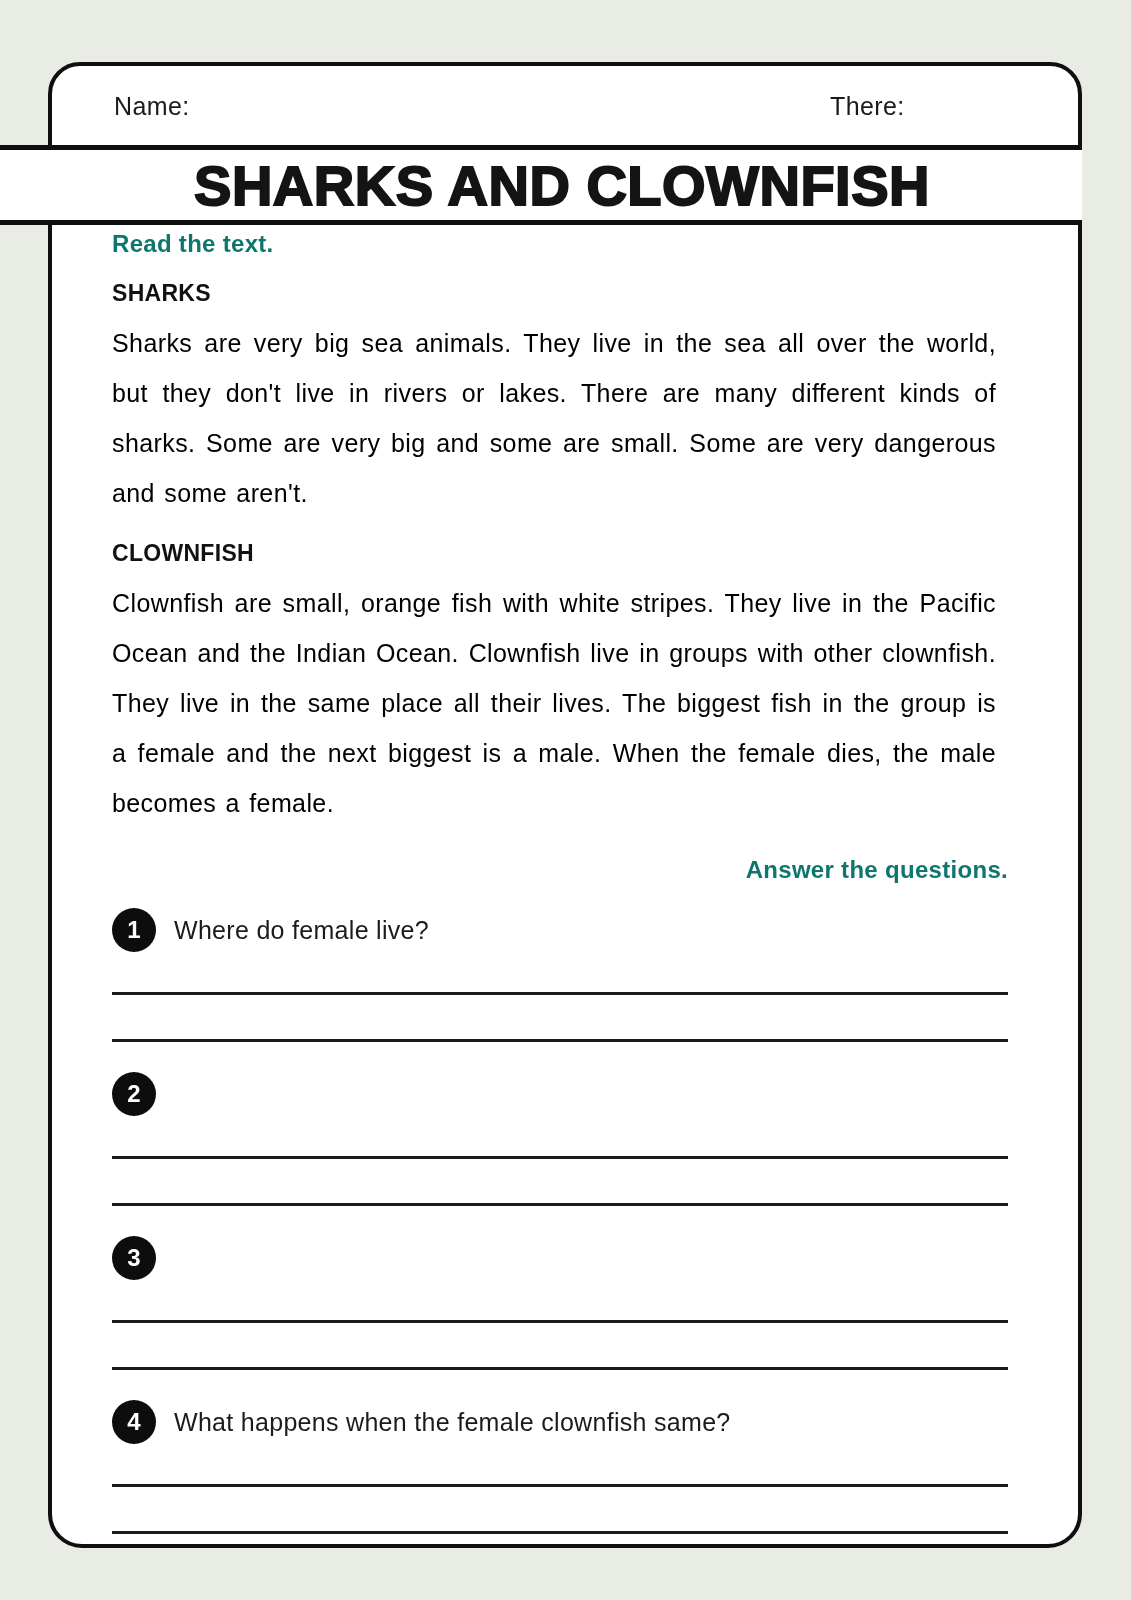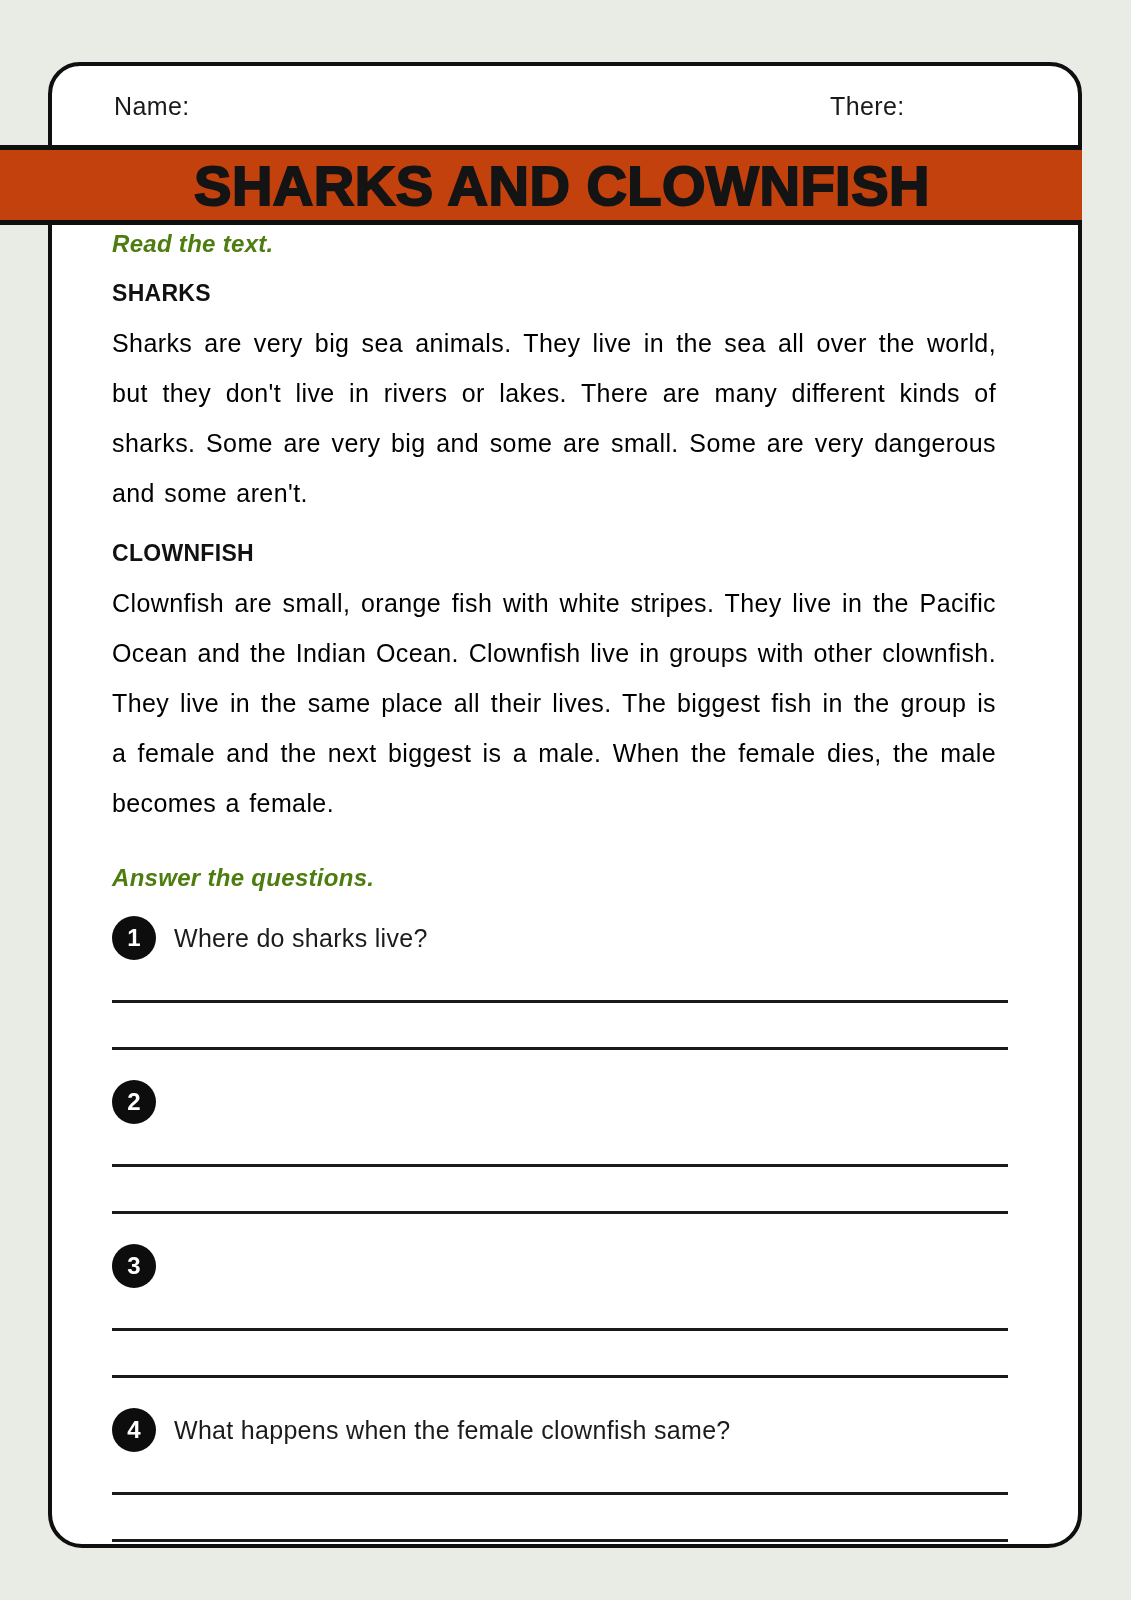--- a/index.html
+++ b/index.html
@@ -35,21 +35,21 @@
   .nb-field.name { left: 62px; width: 620px; }
   .nb-field.date { left: 778px; width: 230px; }
   .nb-label { font-size: 25px; letter-spacing: 0.4px; color: #1a1a1a; }
   .write-area { flex: 1; height: 34px; }
 
   
   .band {
     position: absolute;
     left: 0; top: 145px;
     width: 1082px; height: 80px;
-    background: #c2410c;
+    background: #ffffff;
     border-top: 5px solid #0f0f0f;
     border-bottom: 5px solid #0f0f0f;
     display: flex;
     align-items: center;
     justify-content: center;
     z-index: 3;
     padding-left: 42px;
   }
   .band-title {
     font-size: 56px;
@@ -70,42 +70,41 @@
     border-radius: 0 0 34px 34px;
     padding: 34px 70px 0 60px;
     z-index: 2;
   }
 
   .h-read, .h-answer {
     font-size: 24px;
     font-weight: bold;
     line-height: 28px;
     letter-spacing: 0.3px;
-    color: #4d7c0f;
-    font-style: italic;
+    color: #0f766e;
   }
   .h-pass {
     font-size: 23px;
     font-weight: bold;
     line-height: 22px;
     letter-spacing: 0.3px;
     margin-top: 24px;
     color: #111;
   }
   .passage {
     font-size: 25px;
     line-height: 50px;
     letter-spacing: 0.4px;
     word-spacing: 2px;
     text-align: justify;
     margin-top: 14px;
     padding-right: 12px;
     color: #000000;
   }
-  .h-answer { margin-top: 36px; }
+  .h-answer { margin-top: 28px; text-align: right; }
 
   .q-row {
     display: flex;
     align-items: center;
     gap: 18px;
     margin-top: 24px;
   }
   .q-row.later { margin-top: 30px; }
   .q-num {
     width: 44px; height: 44px;
@@ -156,21 +155,21 @@
   <div class="h-pass">SHARKS</div>
   <div class="passage">Sharks are very big sea animals. They live in the sea all over the world, but they don't live in rivers or lakes. There are many different kinds of sharks. Some are very big and some are small. Some are very dangerous and some aren't.</div>
 
   <div class="h-pass">CLOWNFISH</div>
   <div class="passage">Clownfish are small, orange fish with white stripes. They live in the Pacific Ocean and the Indian Ocean. Clownfish live in groups with other clownfish. They live in the same place all their lives. The biggest fish in the group is a female and the next biggest is a male. When the female dies, the male becomes a female.</div>
 
   <div class="h-answer">Answer the questions.</div>
 
   <div class="q-row">
     <span class="q-num">1</span>
-    <span class="q-text">Where do sharks live?</span>
+    <span class="q-text">Where do female live?</span>
   </div>
   <div class="ans-line first"></div>
   <div class="ans-line"></div>
 
   <div class="q-row later">
     <span class="q-num">2</span>
   </div>
   <div class="ans-line first"></div>
   <div class="ans-line"></div>
 

